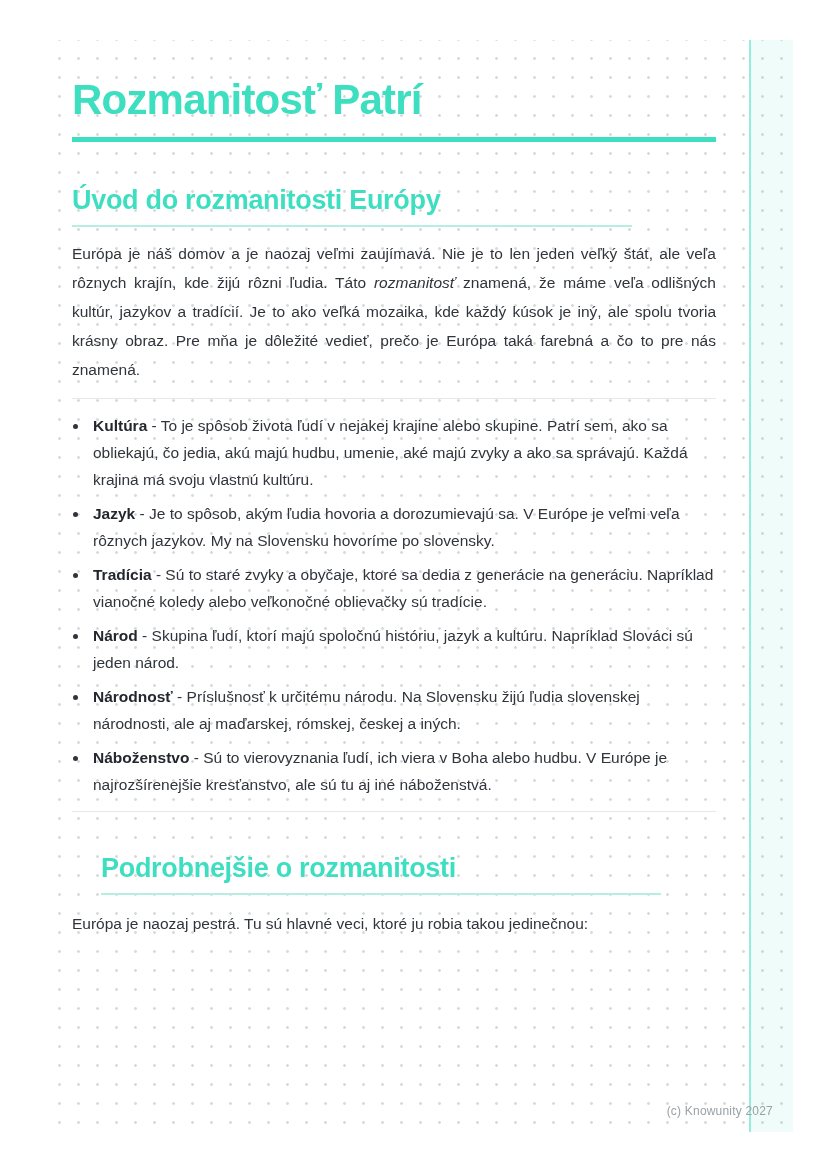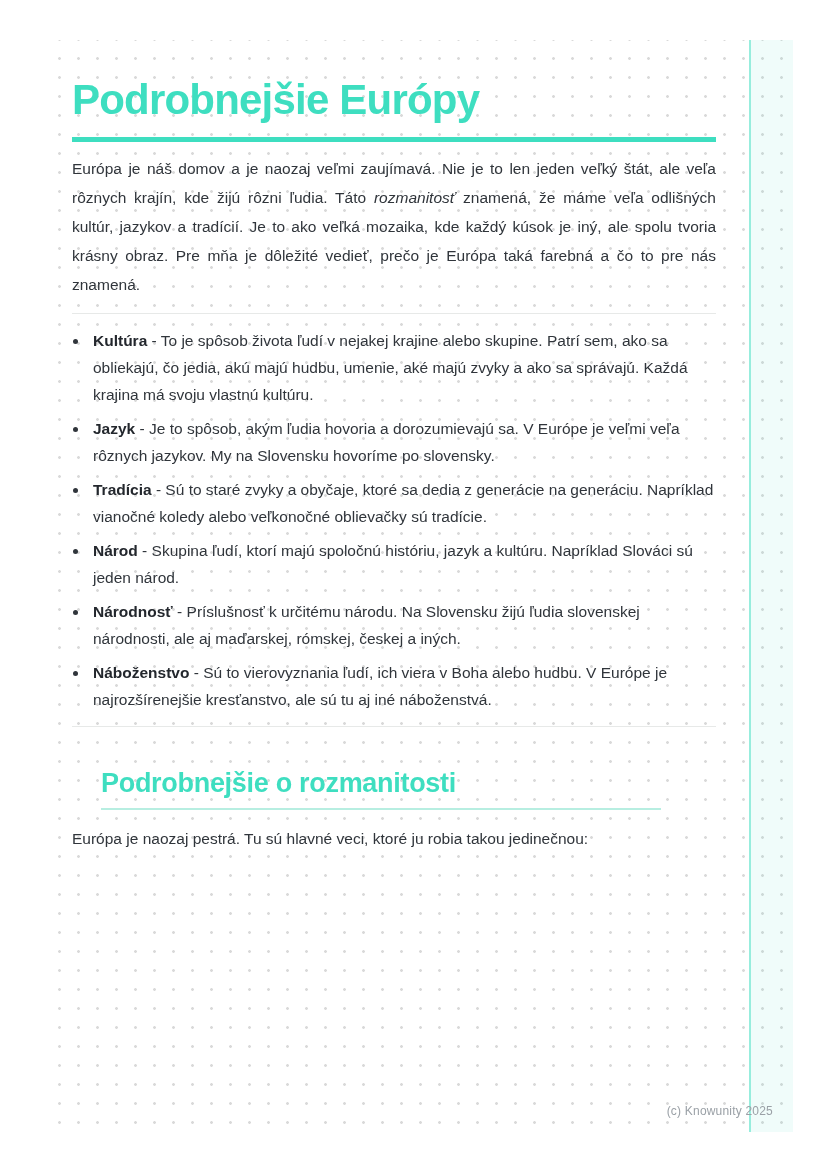--- a/index.html
+++ b/index.html
@@ -110,24 +110,25 @@
   }
 </style>
 </head>
 <body>
 
 <div class="viewport">
   <div class="sheet">
     <div class="band"></div>
 
     <main class="content">
-      <h1>Podrobnejšie Európy</h1>
+      <h1>Rozmanitosť Patrí</h1>
       <div class="rule"></div>
 
       <section>
+        <h2>Úvod do rozmanitosti Európy</h2>
         <p class="body justified"><span>Európa je náš domov a je naozaj veľmi zaujímavá. Nie je to len jeden veľký štát, ale veľa rôznych krajín, kde žijú rôzni ľudia. Táto </span><em>rozmanitosť</em><span> znamená, že máme veľa odlišných kultúr, jazykov a tradícií. Je to ako veľká mozaika, kde každý kúsok je iný, ale spolu tvoria krásny obraz. Pre mňa je dôležité vedieť, prečo je Európa taká farebná a čo to pre nás znamená.</span></p>
       </section>
 
       <hr class="divider">
 
       <section>
         <ul class="terms">
           <li><b>Kultúra</b><span> - To je spôsob života ľudí v nejakej krajine alebo skupine. Patrí sem, ako sa obliekajú, čo jedia, akú majú hudbu, umenie, aké majú zvyky a ako sa správajú. Každá krajina má svoju vlastnú kultúru.</span></li>
           <li><b>Jazyk</b><span> - Je to spôsob, akým ľudia hovoria a dorozumievajú sa. V Európe je veľmi veľa rôznych jazykov. My na Slovensku hovoríme po slovensky.</span></li>
           <li><b>Tradícia</b><span> - Sú to staré zvyky a obyčaje, ktoré sa dedia z generácie na generáciu. Napríklad vianočné koledy alebo veľkonočné oblievačky sú tradície.</span></li>
@@ -138,15 +139,15 @@
       </section>
 
       <hr class="divider divider2">
 
       <section>
         <h2 class="tight">Podrobnejšie o rozmanitosti</h2>
         <p class="body lead">Európa je naozaj pestrá. Tu sú hlavné veci, ktoré ju robia takou jedinečnou:</p>
       </section>
     </main>
 
-    <div class="footer">(c) Knowunity 2025</div>
+    <div class="footer">(c) Knowunity 2027</div>
   </div>
 </div>
 
 </body></html>

